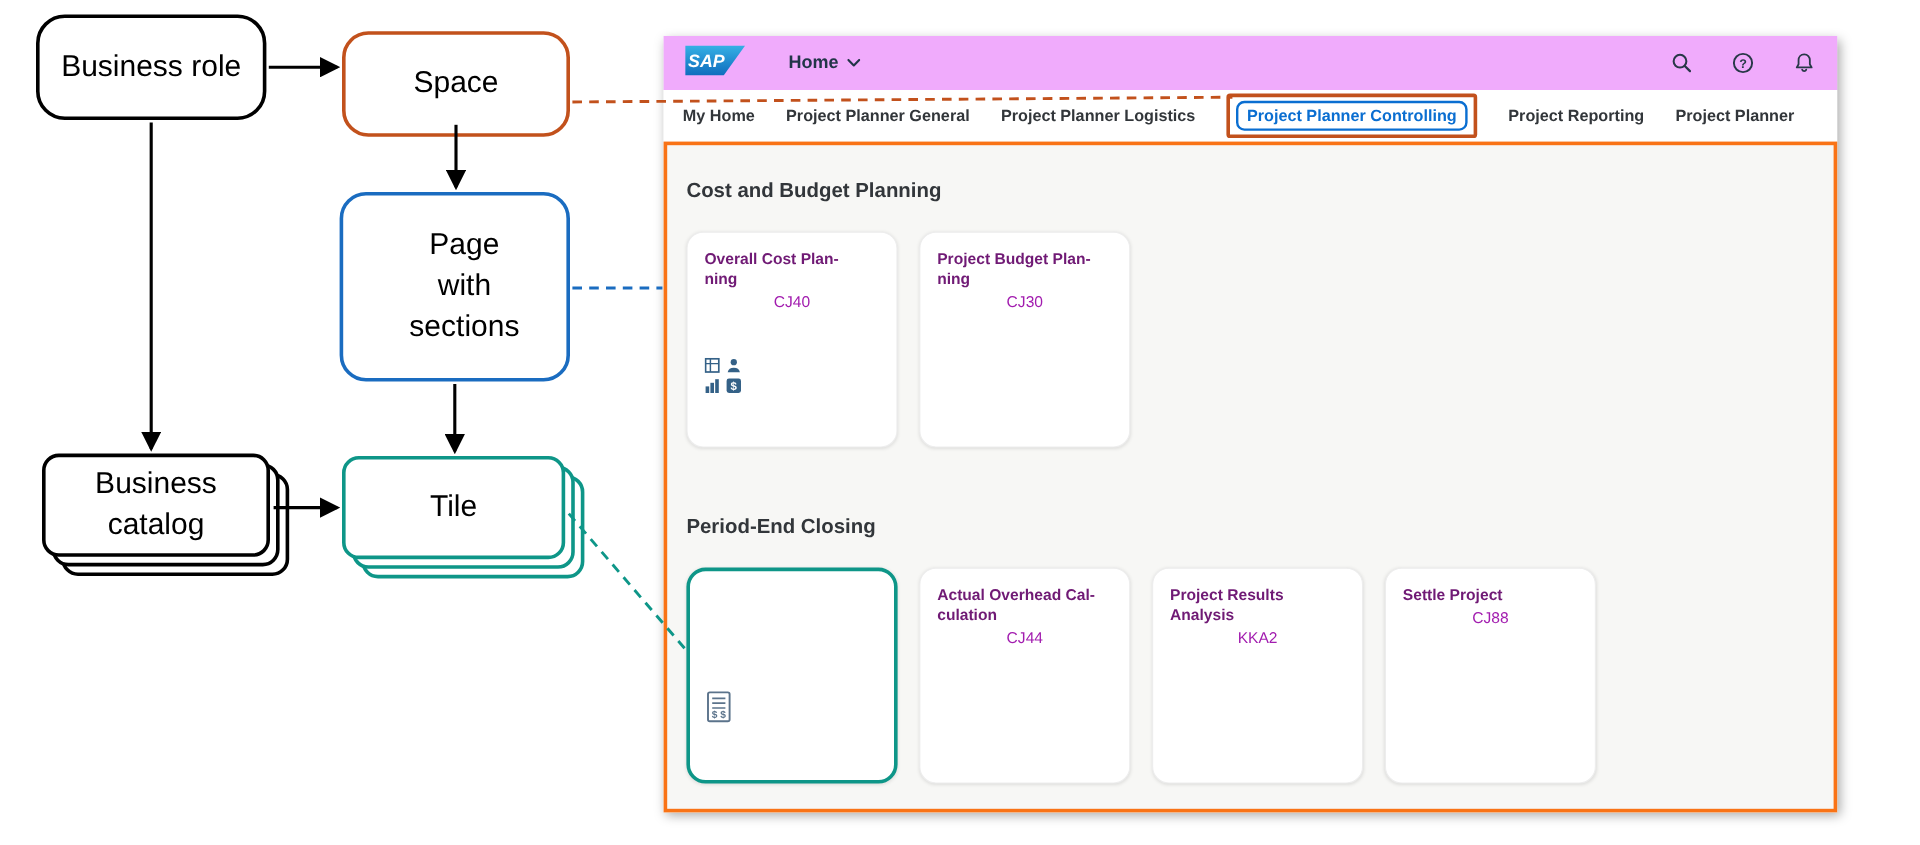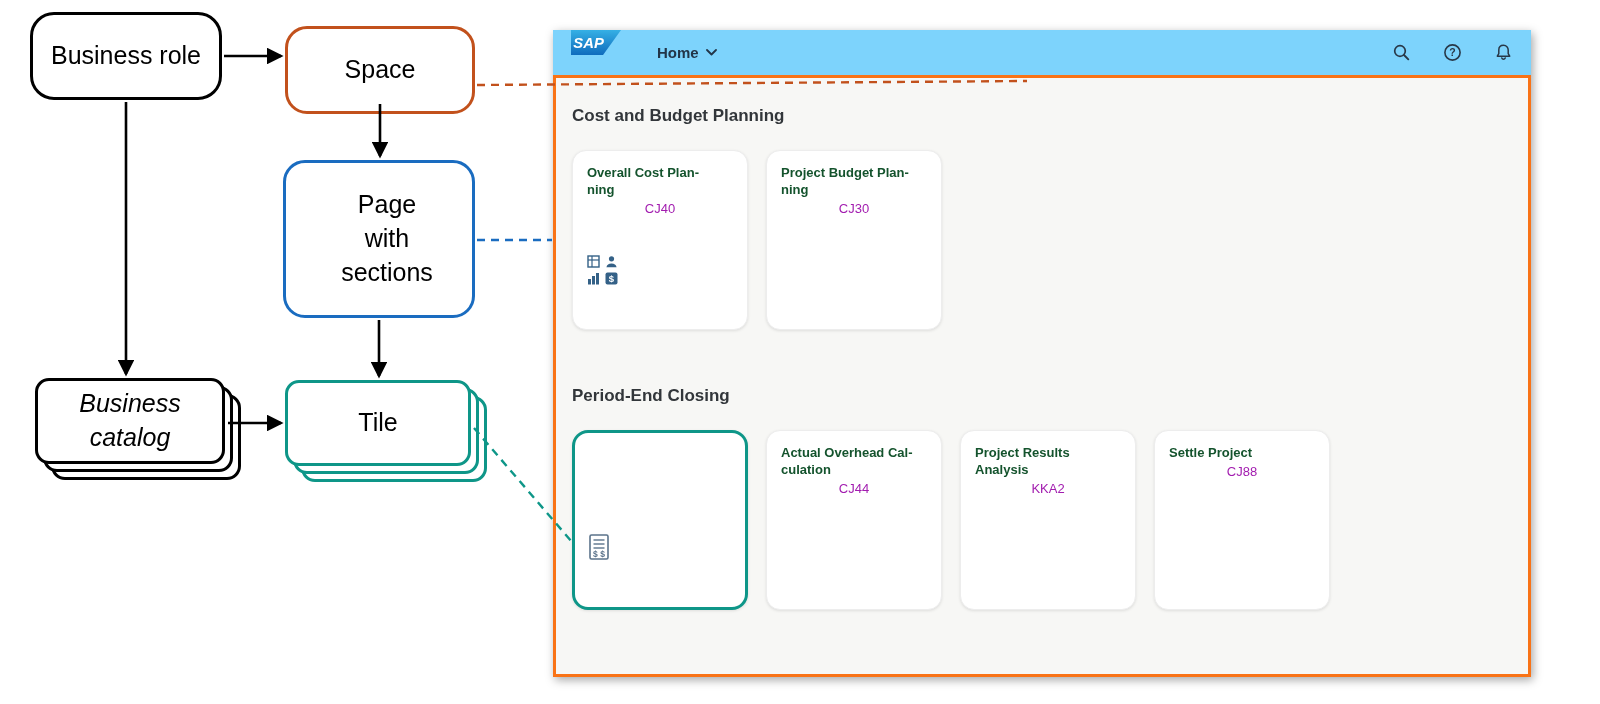--- a/index.html
+++ b/index.html
@@ -31,21 +31,21 @@
   #box-space { left: 285px; top: 26px; width: 190px; height: 88px; border-color: #c2511c; border-radius: 22px; }
   #box-page  { left: 283px; top: 160px; width: 192px; height: 158px; border-color: #1a6cc0; border-radius: 22px; padding-left: 16px; }
 
   .stackwrap { position: absolute; z-index: 9; }
   .stackwrap .layer {
     position: absolute;
     border: 3px solid #000;
     border-radius: 14px;
     background: #fff;
   }
-  #stack-catalog { left: 35px; top: 378px; width: 222px; height: 118px; font-style: italic; }
+  #stack-catalog { left: 35px; top: 378px; width: 222px; height: 118px; }
   #stack-catalog .layer { width: 190px; height: 86px; }
   #stack-tile { left: 285px; top: 380px; width: 218px; height: 118px; }
   #stack-tile .layer { width: 186px; height: 86px; border-color: #0e9688; }
   .layer.l3 { left: 16px; top: 16px; }
   .layer.l2 { left: 8px;  top: 8px; }
   .layer.l1 {
     left: 0; top: 0;
     display: flex; align-items: center; justify-content: center;
     text-align: center; font-size: 25px; line-height: 1.35; white-space: pre-line;
   }
@@ -60,23 +60,23 @@
   .screenshot {
     position: absolute;
     left: 553px; top: 30px; width: 978px; height: 647px;
     background: #fff;
     box-shadow: 2px 3px 9px rgba(0,0,0,0.35);
     display: flex; flex-direction: column;
     z-index: 1;
   }
   .shell {
     height: 45px; flex: 0 0 45px;
-    display: flex; 
+    display: flex; align-items: center;
     padding: 0 18px;
-    background: #7dd3fc;
+    background: #f0abfc;
   }
   .sap-logo { flex: 0 0 auto; cursor: pointer; }
   .home-menu {
     margin-left: 36px;
     display: flex; align-items: center; gap: 7px;
     font-size: 15px; font-weight: 700; color: #223548;
     cursor: pointer;
   }
   .shell-icons {
     margin-left: auto;
@@ -129,21 +129,21 @@
     padding: 14px;
     display: flex; flex-direction: column;
     cursor: pointer;
   }
   .tile.highlight {
     border: 3px solid #0e9688;
     border-radius: 16px;
     padding: 12px;
   }
   .tile-title {
-    font-size: 13px; font-weight: 700; color: #14532d;
+    font-size: 13px; font-weight: 700; color: #701a75;
     line-height: 1.3; white-space: pre-line;
   }
   .tile-subtitle {
     font-size: 13px; color: #a21caf; margin-top: 2px; text-align: center;
   }
   .tile-icons { margin-top: auto; margin-bottom: 30px; }
   .mini-grid {
     display: grid; grid-template-columns: 14px 14px; gap: 4px;
     width: 32px;
   }
@@ -200,20 +200,30 @@
         <circle cx="9.5" cy="9.5" r="7.6" fill="none" stroke="#283848" stroke-width="1.6"></circle>
         <text x="9.5" y="13.4" text-anchor="middle" font-family="Liberation Sans, sans-serif" font-size="10.5" font-weight="bold" fill="#283848">?</text>
       </svg>
       <svg class="shell-icon" viewBox="0 0 19 19">
         <path d="M9.5 2.3 C6.6 2.3 4.8 4.4 4.8 7.1 v3.5 L3.3 13.2 h12.4 L14.2 10.6 V7.1 C14.2 4.4 12.4 2.3 9.5 2.3 Z" fill="none" stroke="#283848" stroke-width="1.5" stroke-linejoin="round"></path>
         <path d="M7.8 15 a1.8 1.8 0 0 0 3.4 0" fill="none" stroke="#283848" stroke-width="1.5" stroke-linecap="round"></path>
       </svg>
     </span>
   </header>
 
+  <nav class="tabbar">
+    <span class="tab">My Home</span>
+    <span class="tab">Project Planner General</span>
+    <span class="tab">Project Planner Logistics</span>
+    <span class="orange-annotation">
+      <span class="tab active">Project Planner Controlling</span>
+    </span>
+    <span class="tab">Project Reporting</span>
+    <span class="tab">Project Planner</span>
+  </nav>
 
   <main class="content">
 
     <div class="section-title">Cost and Budget Planning</div>
     <div class="tile-row">
       <div class="tile">
         <div class="tile-title">Overall Cost Plan-
 ning</div>
         <div class="tile-subtitle">CJ40</div>
         <div class="tile-icons">

